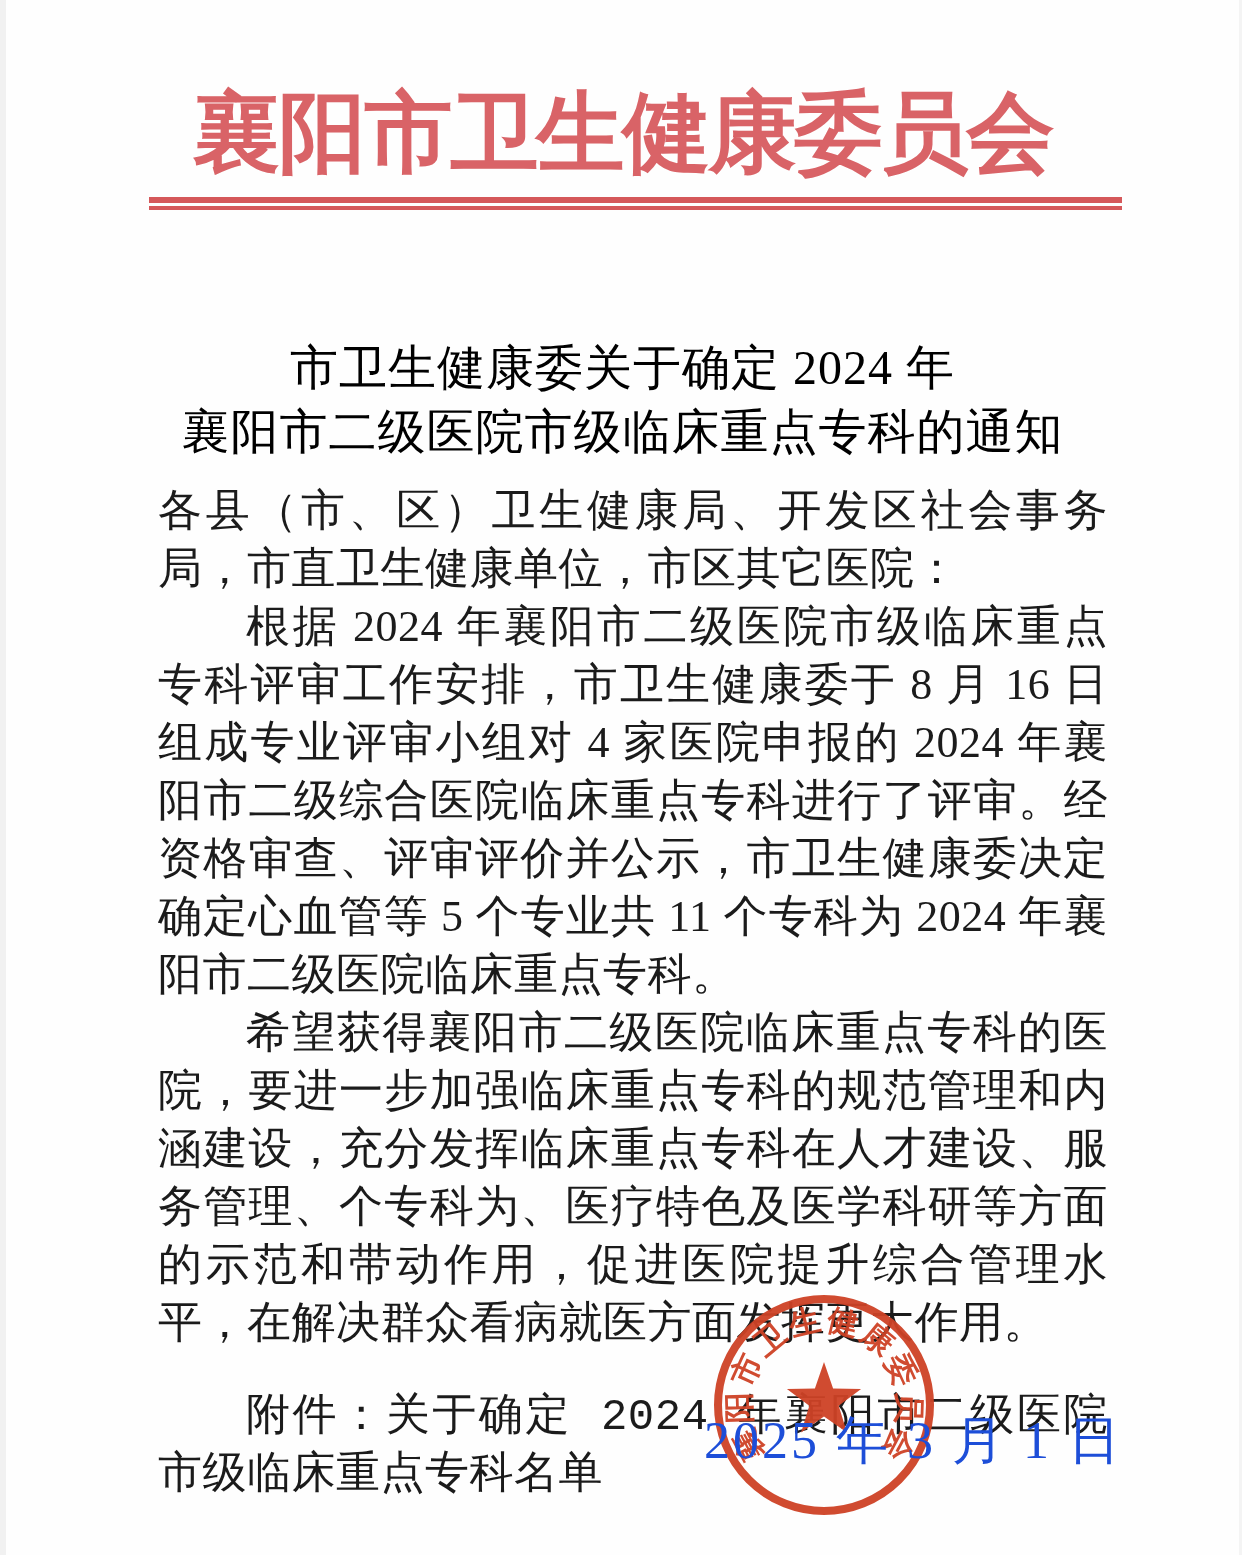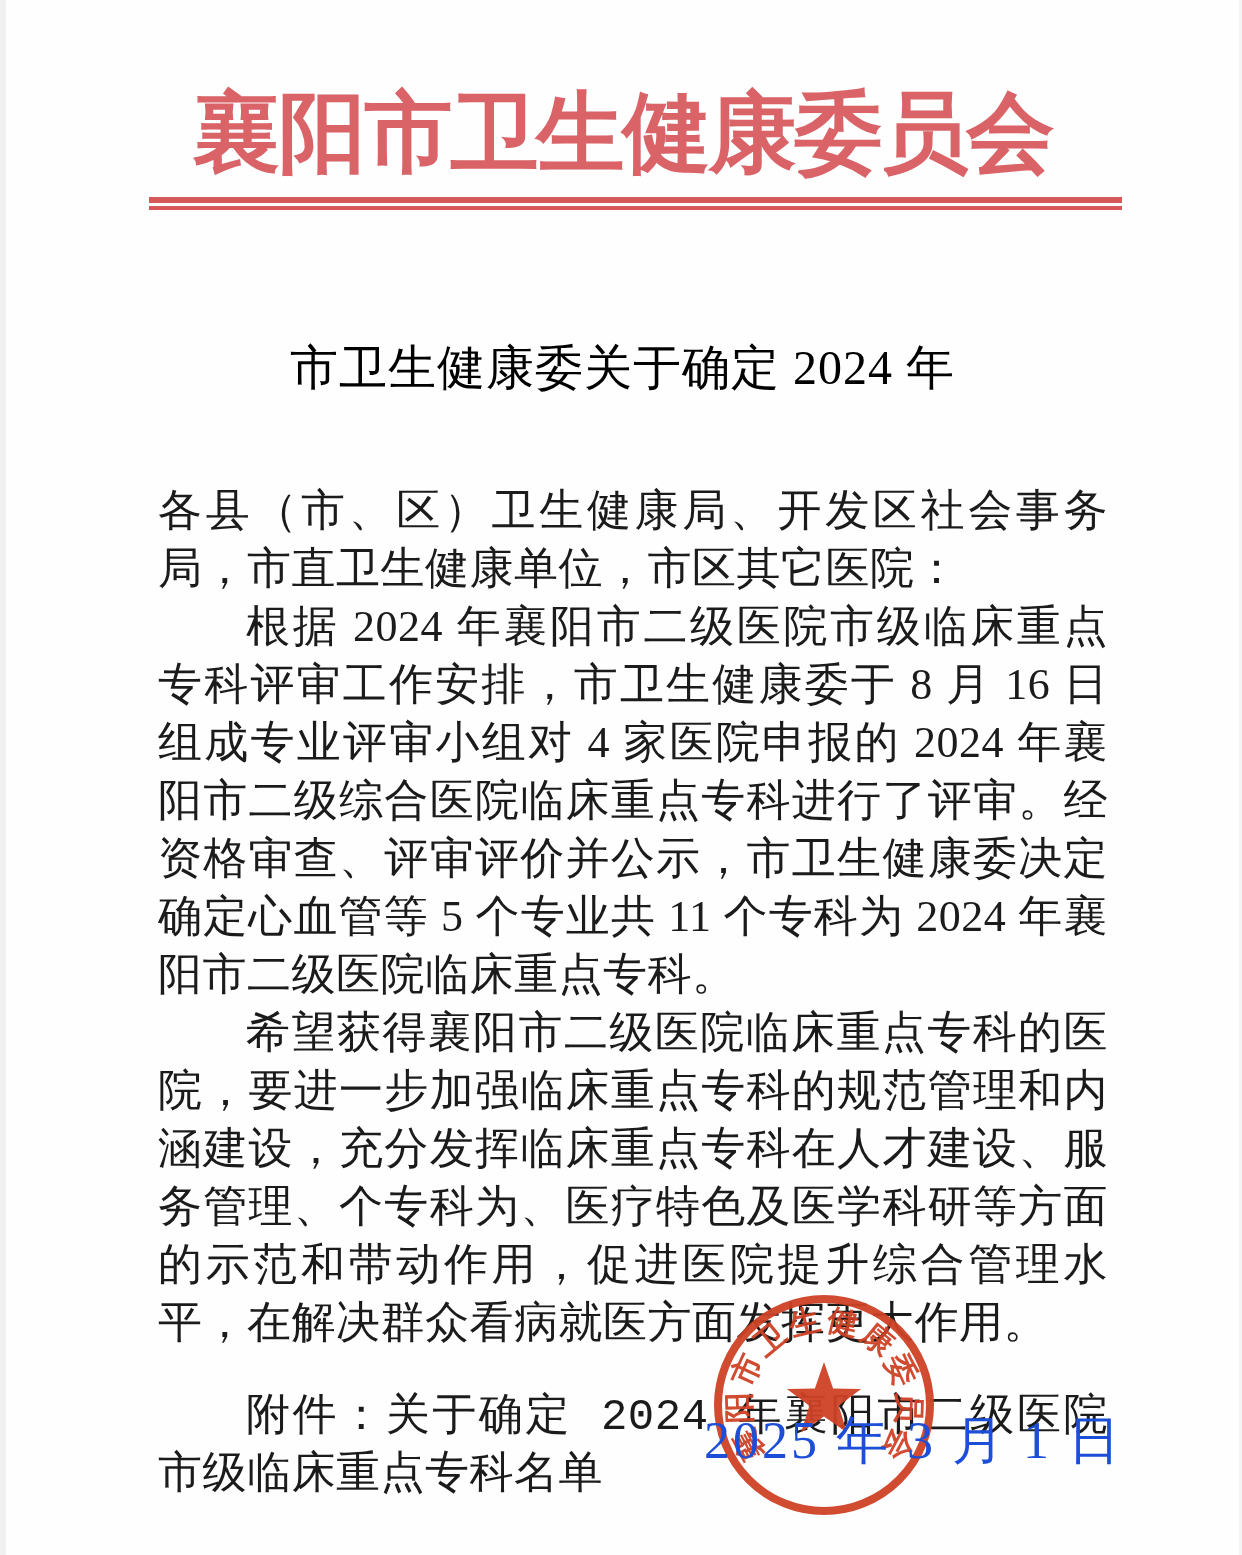--- a/index.html
+++ b/index.html
@@ -98,20 +98,21 @@
 <body>
 
 <div class="page">
 
   <div class="letterhead">襄阳市卫生健康委员会</div>
 
   <div class="double-rule"></div>
 
   <div class="doc-title">
     <div>市卫生健康委关于确定 2024  年</div>
+    <div>襄阳市二级医院市级临床重点专科的通知</div>
   </div>
 
   <div class="doc-body">
     <p>各县（市、区）卫生健康局、开发区社会事务局，市直卫生健康单位，市区其它医院：</p>
     <p class="indent">根据 2024 年襄阳市二级医院市级临床重点专科评审工作安排，市卫生健康委于 8 月 16 日组成专业评审小组对 4 家医院申报的 2024 年襄阳市二级综合医院临床重点专科进行了评审。经资格审查、评审评价并公示，市卫生健康委决定确定心血管等 5 个专业共 11 个专科为 2024 年襄阳市二级医院临床重点专科。</p>
     <p class="indent">希望获得襄阳市二级医院临床重点专科的医院，要进一步加强临床重点专科的规范管理和内涵建设，充分发挥临床重点专科在人才建设、服务管理、个专科为、医疗特色及医学科研等方面的示范和带动作用，促进医院提升综合管理水平，在解决群众看病就医方面发挥更大作用。</p>
     <p class="attachment">附件：关于确定 2024 年襄阳市二级医院市级临床重点专科名单</p>
   </div>
 
   <div class="seal">

